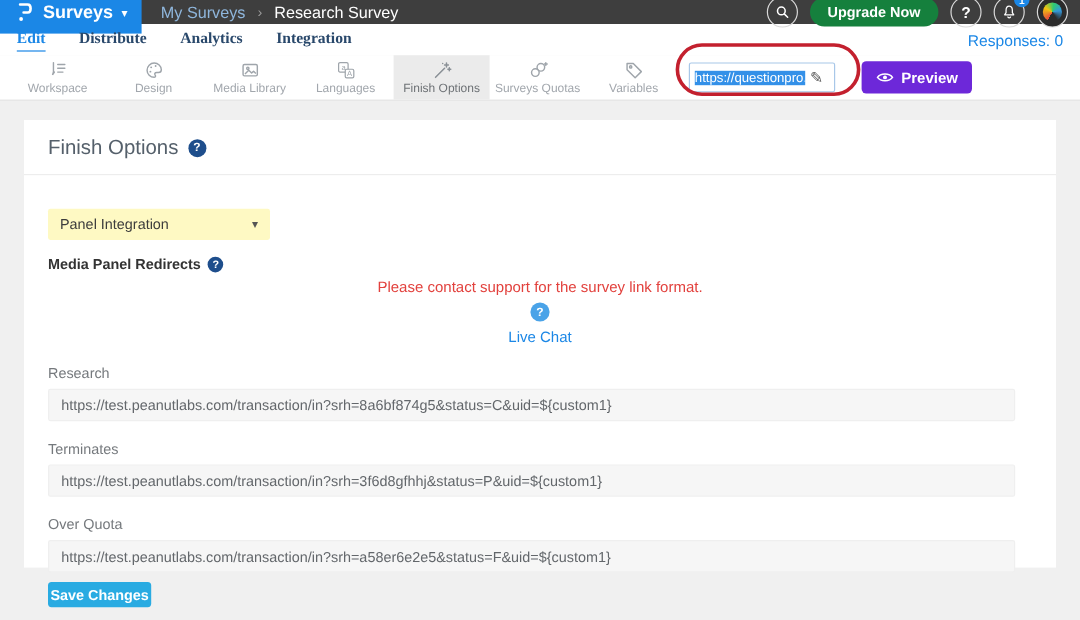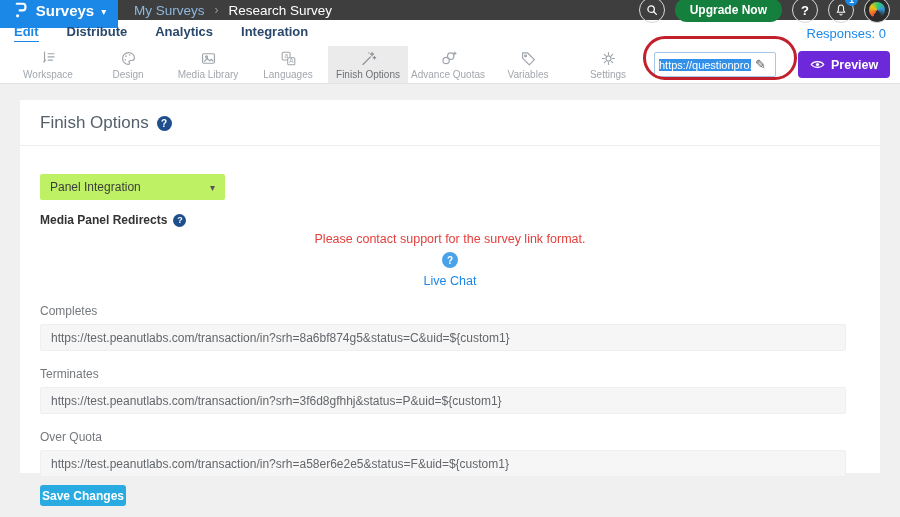--- a/index.html
+++ b/index.html
@@ -28,21 +28,21 @@
                 background:#1B87E6; border-radius:7px; color:#fff; font-size:8.5px; font-weight:700;
                 display:flex; align-items:center; justify-content:center; }
   .avatar { width:26px; height:26px; border:1.5px solid #d9d9d9; border-radius:50%;
             background:#2b2b2b; display:flex; align-items:center; justify-content:center;
             cursor:pointer; overflow:hidden; }
   .avatar-swirl { width:16px; height:16px; border-radius:50%;
             background:conic-gradient(from 210deg,#e74c3c,#f1c40f 90deg,#2ecc71 160deg,#3498db 230deg,#2b2b2b 300deg); }
 
   
   .navrow { height:26px; background:#fff; display:flex; align-items:center; padding:0 14px; }
-  .nav-tabs { display:flex; gap:28px; }
+  .nav-tabs { display:flex; gap:28px;font-family:Liberation Serif, serif; }
   .nav-tab { font-size:13px; font-weight:700; color:#29486B; cursor:pointer; padding-bottom:2px; }
   .nav-tab.active { color:#1B87E6; border-bottom:1.5px solid #1B87E6; }
   .responses { margin-left:auto; color:#1B87E6; font-size:13px; }
 
   
   .toolbar { height:38px; background:#fff; border-bottom:1px solid #e2e2e2;
              display:flex; align-items:stretch; padding-left:8px; }
   .tool-item { width:80px; display:flex; flex-direction:column; align-items:center;
                justify-content:center; gap:1px; cursor:pointer; }
   .tool-item.active { background:#EBEBEB; }
@@ -65,21 +65,21 @@
   .card { margin:16px 20px 0; background:#fff; height:373px; }
   .card-head { padding:13px 20px 12px; border-bottom:1px solid #ededed;
                display:flex; align-items:center; gap:8px; }
   .card-title { font-size:17px; font-weight:400; color:#55606B; }
   .q-icon { width:15px; height:15px; border-radius:50%; background:#1E4E8C; color:#fff;
             font-size:10px; font-weight:700; display:inline-flex; align-items:center;
             justify-content:center; cursor:pointer; flex:0 0 auto; }
   .q-icon.small { width:13px; height:13px; font-size:9px; }
   .q-icon.chat { background:#4AA3E8; width:16px; height:16px; }
   .card-body { padding:28px 20px 0; }
-  .dropdown { width:185px; height:26px; background:#bef264; border-radius:2px; display:flex;
+  .dropdown { width:185px; height:26px; background:#fef9c3; border-radius:2px; display:flex;
               align-items:center; padding:0 10px; cursor:pointer; }
   .dropdown-value { font-size:12px; color:#3c3c3c; }
   .dropdown-caret { margin-left:auto; color:#555; font-size:10px; }
   .section-row { margin-top:13px; display:flex; align-items:center; gap:6px; }
   .section-title { font-size:12px; font-weight:700; color:#333; }
   .warn-row { margin-top:5px; display:flex; align-items:center; gap:6px;flex-direction:column; }
   .warn-text { font-size:12.5px; color:#E2413D; }
   .live-chat { font-size:12.5px; color:#1B87E6; cursor:pointer; }
   .field-group { margin-top:16px; padding-right:14px; }
   .field-label { font-size:12px; color:#75797d; }
@@ -210,42 +210,33 @@
   </div>
 
   <div class="tool-item">
     <span>
       <svg width="19" height="19" viewBox="0 0 24 24" fill="none" stroke="#9FA5AB" stroke-width="1.5" stroke-linecap="round">
         <circle cx="9" cy="14.5" r="4"></circle>
         <circle cx="14.8" cy="9" r="4"></circle>
         <path d="M20 4 V7 M18.5 5.5 H21.5"></path>
       </svg>
     </span>
-    <span class="tool-label">Advance Quotas</span>
+    <span class="tool-label">Surveys Quotas</span>
   </div>
 
   <div class="tool-item">
     <span>
       <svg width="19" height="19" viewBox="0 0 24 24" fill="none" stroke="#9FA5AB" stroke-width="1.5" stroke-linejoin="round">
         <path d="M4.5 5 H11 L19.5 13.5 L13 20 L4.5 11.5 Z"></path>
         <circle cx="8.3" cy="8.5" r="1.2"></circle>
       </svg>
     </span>
     <span class="tool-label">Variables</span>
   </div>
 
-  <div class="tool-item">
-    <span>
-      <svg width="19" height="19" viewBox="0 0 24 24" fill="none" stroke="#9FA5AB" stroke-width="1.5" stroke-linecap="round">
-        <circle cx="12" cy="12" r="3.2"></circle>
-        <path d="M12 4.5 V6.8 M12 17.2 V19.5 M4.5 12 H6.8 M17.2 12 H19.5 M6.7 6.7 L8.3 8.3 M15.7 15.7 L17.3 17.3 M17.3 6.7 L15.7 8.3 M8.3 15.7 L6.7 17.3"></path>
-      </svg>
-    </span>
-    <span class="tool-label">Settings</span>
-  </div>
 
   <div class="url-group">
     <div class="url-box">
       <span class="url-text">https://questionpro.com/t/A</span>
       <span class="url-pencil">✎</span>
     </div>
     <div class="red-oval"></div>
   </div>
 
   <button class="preview-btn">
@@ -276,21 +267,21 @@
       <span class="q-icon small">?</span>
     </div>
 
     <div class="warn-row">
       <span class="warn-text">Please contact support for the survey link format.</span>
       <span class="q-icon chat">?</span>
       <span class="live-chat">Live Chat</span>
     </div>
 
     <div class="field-group">
-      <div class="field-label">Completes</div>
+      <div class="field-label">Research</div>
       <div class="field-value">https://test.peanutlabs.com/transaction/in?srh=8a6bf874g5&amp;status=C&amp;uid=${custom1}</div>
     </div>
 
     <div class="field-group">
       <div class="field-label">Terminates</div>
       <div class="field-value">https://test.peanutlabs.com/transaction/in?srh=3f6d8gfhhj&amp;status=P&amp;uid=${custom1}</div>
     </div>
 
     <div class="field-group">
       <div class="field-label">Over Quota</div>

